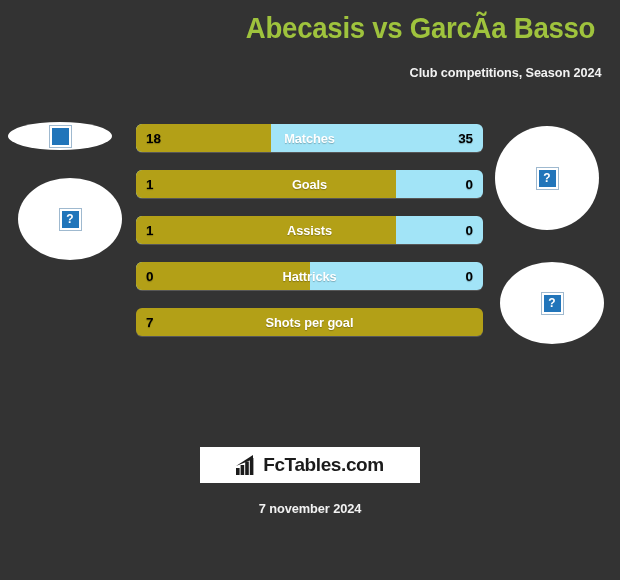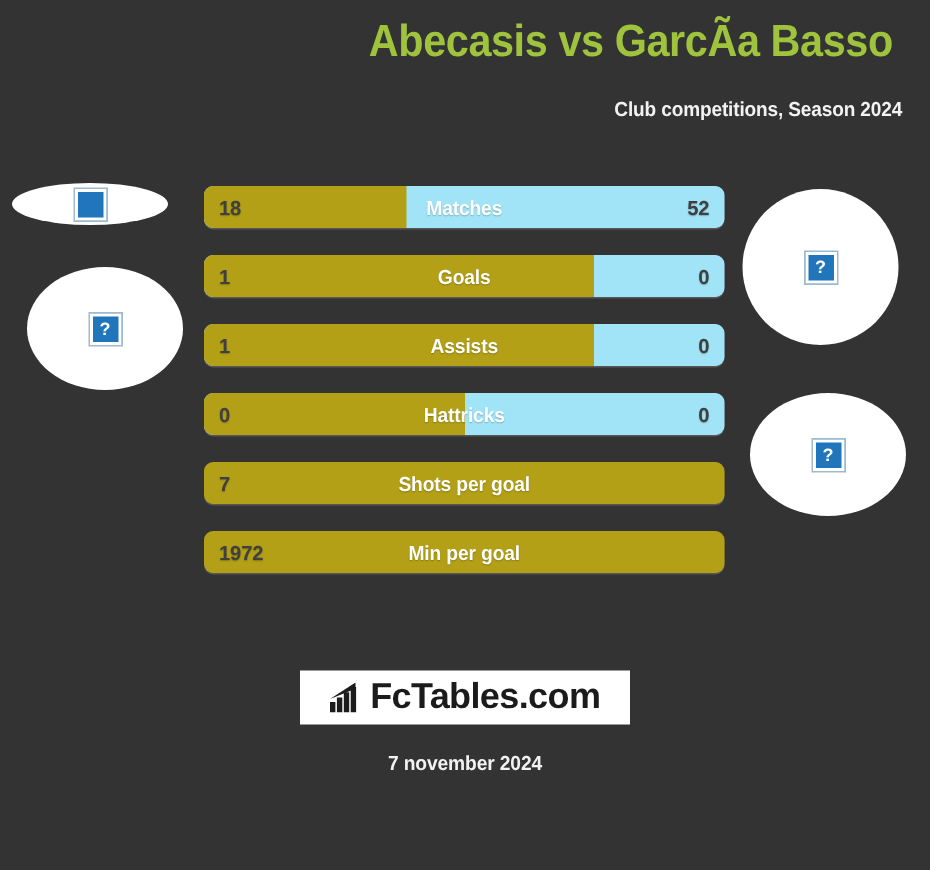--- a/index.html
+++ b/index.html
@@ -101,21 +101,21 @@
     font-weight: bold;
     letter-spacing: -0.1px;
     text-shadow: 0 1px 1px rgba(0,0,0,0.25);
     transform: scaleX(0.95);
   }
   .val {
     position: absolute;
     top: 0; bottom: 0;
     display: flex;
     align-items: center;
-    color: #404040;
+    color: #000000;
     font-size: 13.5px;
     font-weight: bold;
     letter-spacing: -0.1px;
     text-shadow: 0 1px 1px rgba(0,0,0,0.25);
   }
   .val.home { left: 10px; }
   .val.away { right: 10px; }
 
   
   .logo {
@@ -125,21 +125,21 @@
     width: 220px;
     height: 36px;
     background: #ffffff;
     display: flex;
     align-items: center;
     justify-content: center;
     gap: 5px;
   }
   .logo-text {
     color: #1b1b1b;
-    font-size: 24px;
+    font-size: 19px;
     font-weight: bold;
     letter-spacing: -0.4px;
   }
   .logo-icon { display: block; }
 
   
   .footer-date {
     position: absolute;
     left: 0; right: 0;
     top: 501px;
@@ -170,21 +170,21 @@
 </div>
 <div class="avatar" id="avatar-away-bottom">
   <span class="ph">?</span>
 </div>
 
 <div class="stats" id="stats-list">
     <div class="statrow">
       <div class="fill-home" style="width: 39%;"></div>
       <span class="val home">18</span>
       <span class="label">Matches</span>
-      <span class="val away">52</span>
+      <span class="val away">35</span>
     </div>
     <div class="statrow">
       <div class="fill-home" style="width: 75%;"></div>
       <span class="val home">1</span>
       <span class="label">Goals</span>
       <span class="val away">0</span>
     </div>
     <div class="statrow">
       <div class="fill-home" style="width: 75%;"></div>
       <span class="val home">1</span>
@@ -193,24 +193,20 @@
     </div>
     <div class="statrow">
       <div class="fill-home" style="width: 50%;"></div>
       <span class="val home">0</span>
       <span class="label">Hattricks</span>
       <span class="val away">0</span>
     </div>
     <div class="statrow solo">
       <span class="val home">7</span>
       <span class="label">Shots per goal</span>
-    </div>
-    <div class="statrow solo">
-      <span class="val home">1972</span>
-      <span class="label">Min per goal</span>
     </div>
   </div>
 
 <div class="logo">
   <svg class="logo-icon" width="22" height="20" viewBox="0 0 22 20">
     <rect x="0" y="13" width="3.6" height="7" fill="#1b1b1b"></rect>
     <rect x="4.6" y="10" width="3.6" height="10" fill="#1b1b1b"></rect>
     <rect x="9.2" y="6.5" width="3.6" height="13.5" fill="#1b1b1b"></rect>
     <rect x="13.8" y="3" width="3.6" height="17" fill="#1b1b1b"></rect>
     <path d="M0 11 L17 0 L17 4.2 Z" fill="#1b1b1b"></path>

